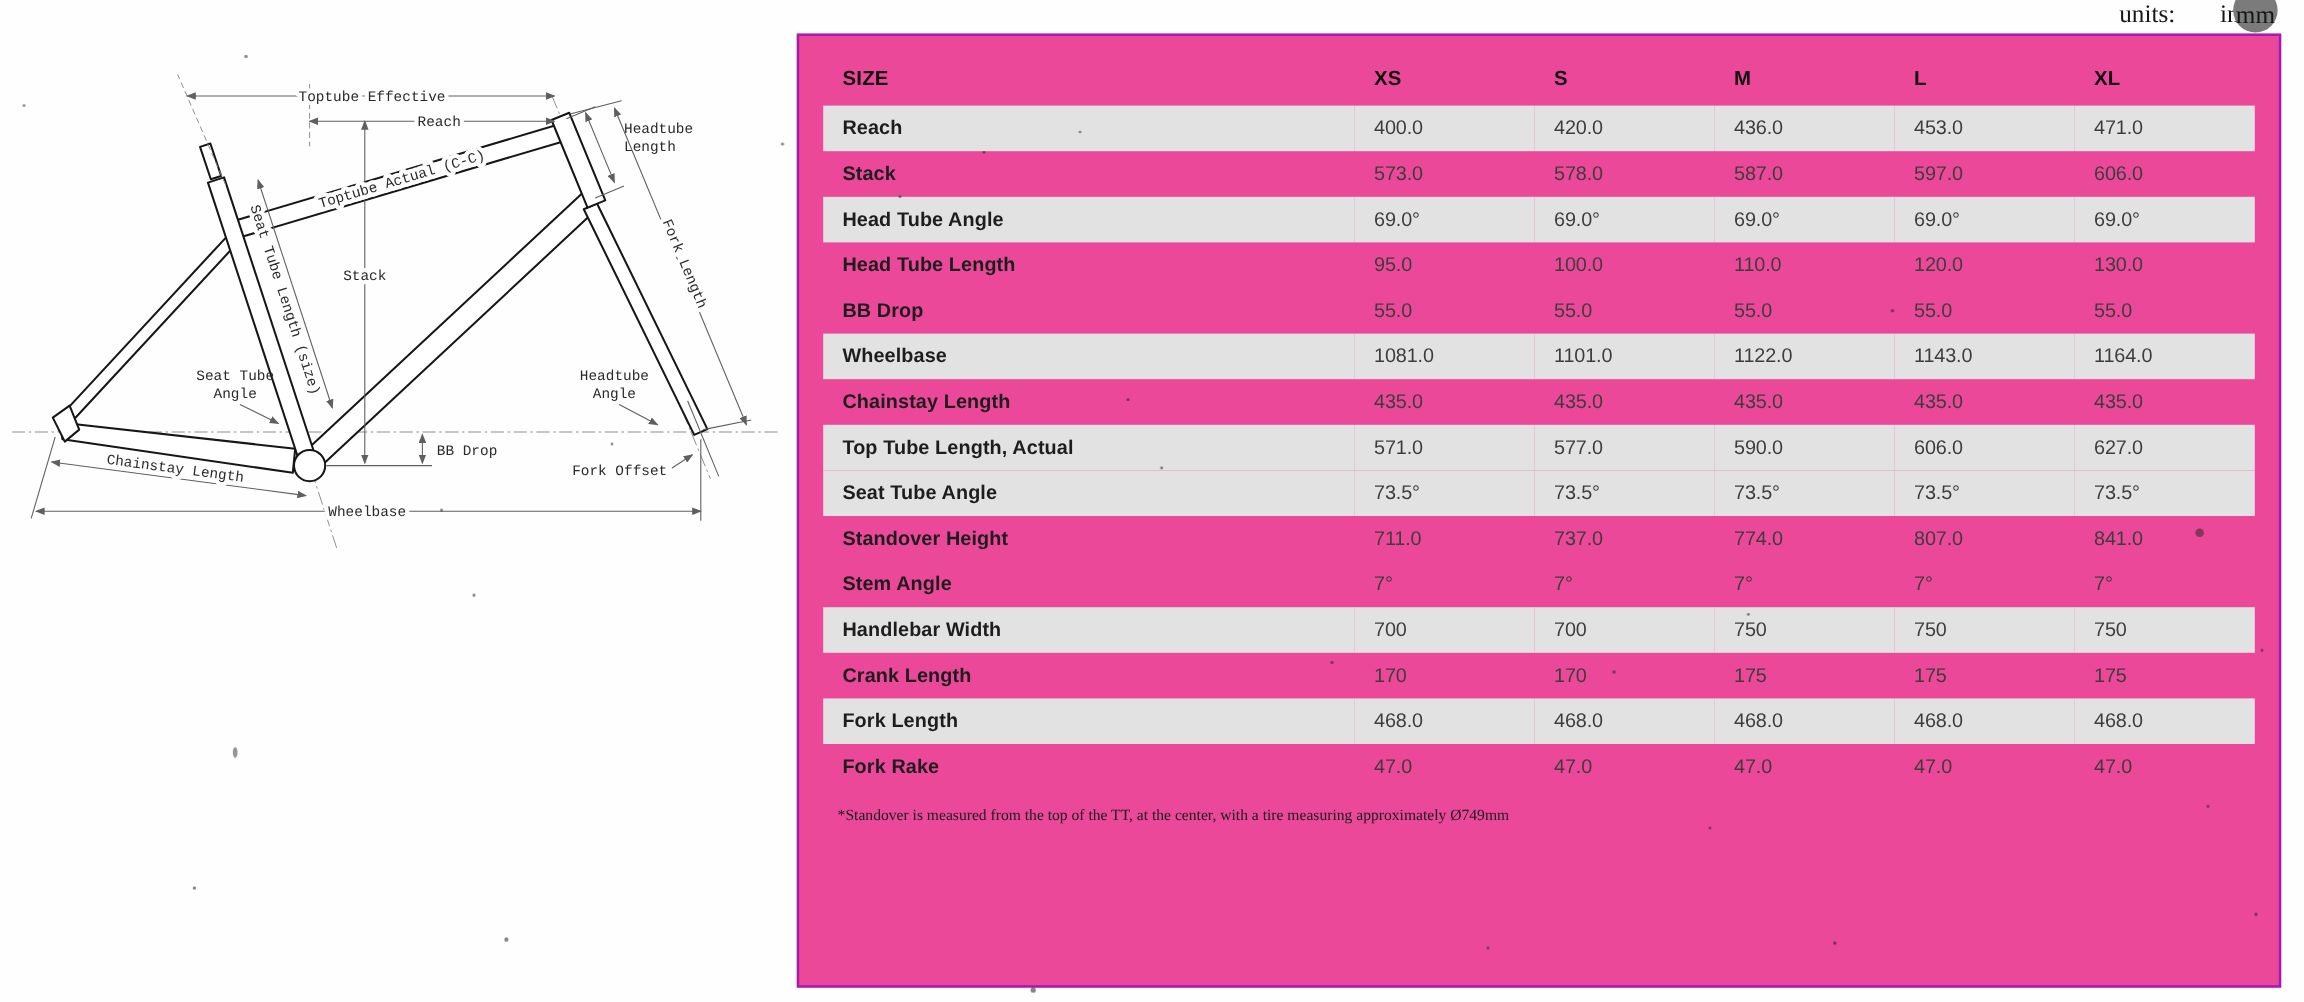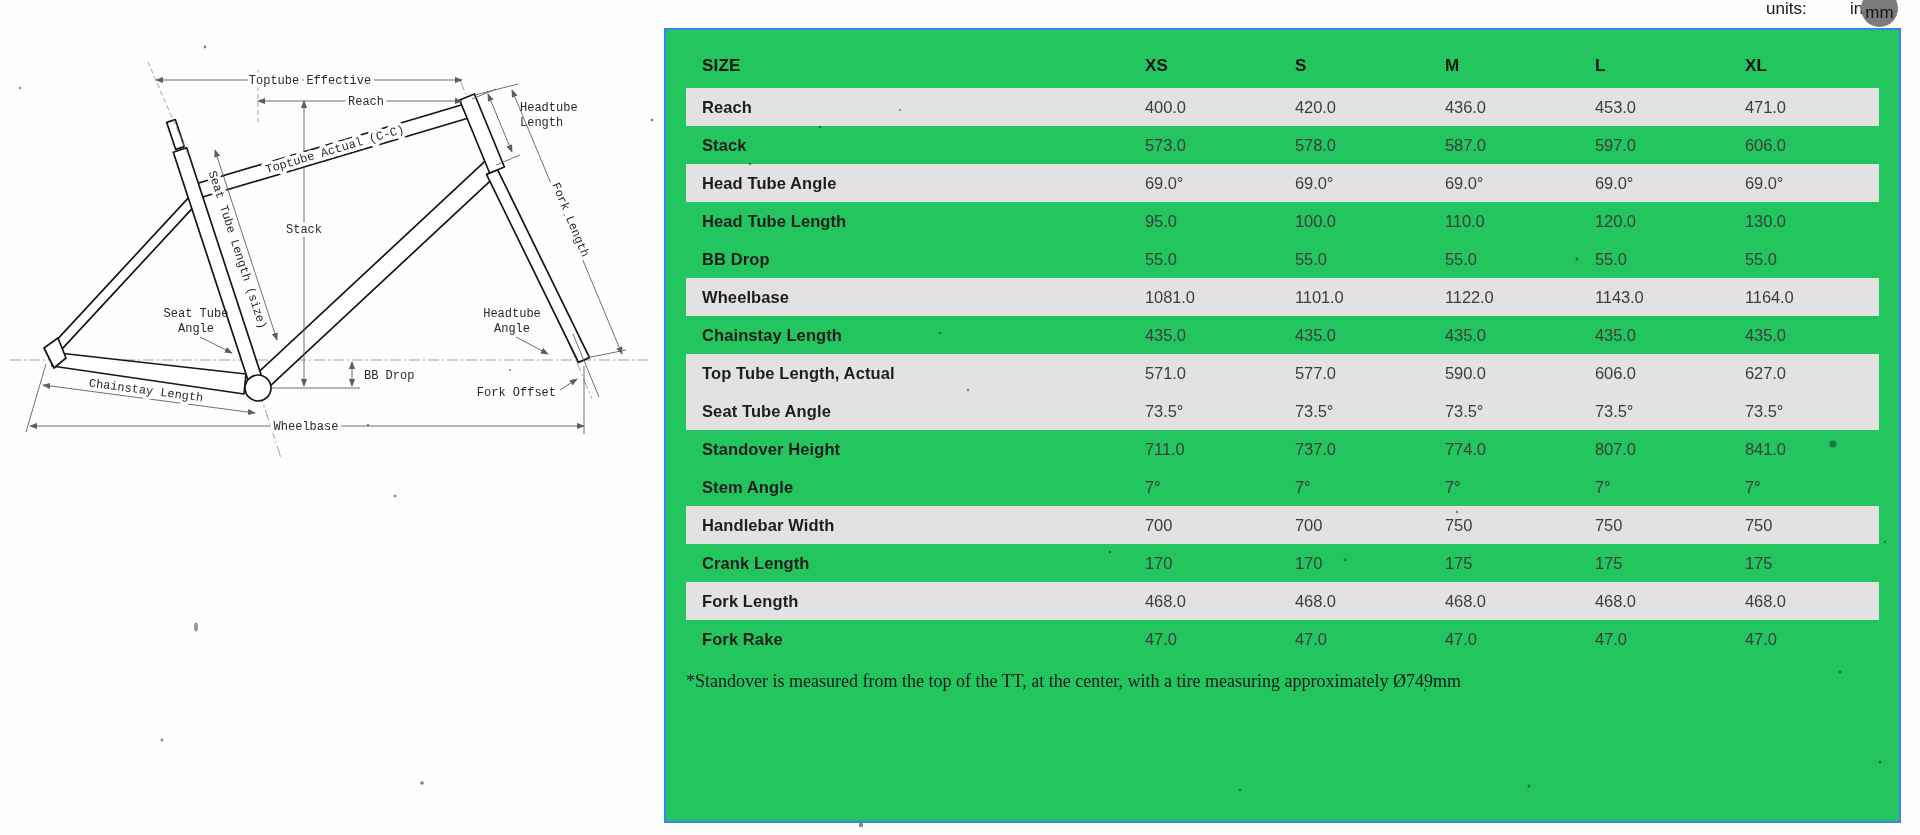--- a/index.html
+++ b/index.html
@@ -3,51 +3,51 @@
 <meta charset="utf-8">
 <style>
   html,body{margin:0;padding:0;}
   body{
     width:1920px;height:835px;position:relative;overflow:hidden;
     background:#fefefe;font-family:"Liberation Sans",sans-serif;
   }
   
   .units-bar{
     position:absolute;left:1766px;top:0;width:150px;height:30px;
-    font-family:Liberation Sans, sans-serif;font-size:17px;color:#161616;text-align:right;
+    font-family:Liberation Serif, serif;font-size:21px;color:#161616;text-align:right;
   }
   .units-bar .u-label{position:absolute;left:0;top:-1px;}
   .units-bar .u-in{position:absolute;left:84px;top:-1px;cursor:pointer;}
   .unit-badge{
     position:absolute;left:95px;top:-10px;width:37px;height:37px;border-radius:50%;
     background:#7b7b7b;display:flex;align-items:center;justify-content:center;
     box-sizing:border-box;padding-top:8px;cursor:pointer;
   }
   
   .geo-card{
     position:absolute;left:664px;top:28px;width:1237px;height:795px;
-    box-sizing:border-box;border:2px solid #3b82f6;background:#22c55e;
+    box-sizing:border-box;border:2px solid #a21caf;background:#ec4899;
     padding:14px 20px 0 20px;
   }
   table.geo{width:100%;border-collapse:collapse;table-layout:fixed;}
   table.geo col.c-label{width:443px;}
   table.geo col.c-val{width:150px;}
   table.geo th{
     text-align:left;font-size:17px;font-weight:bold;color:#111;
     height:44px;padding:0 0 0 16px;letter-spacing:.2px;
   }
   table.geo td{
     height:38px;padding:0 0 0 16px;font-size:16.5px;color:#3d3d3d;
     letter-spacing:-.1px;white-space:nowrap;
   }
   table.geo td.rlabel{font-weight:bold;color:#1d1d1d;letter-spacing:.1px;}
   table.geo tr.stripe{background:#e2e2e2;}
   .footnote{
-    margin:13px 0 0 0;font-family:"Liberation Serif","DejaVu Serif",serif;
-    font-size:18px;color:#1b1b1b;
+    margin:13px 0 0 12px;font-family:"Liberation Serif","DejaVu Serif",serif;
+    font-size:13px;color:#1b1b1b;
   }
   
   .diagram{position:absolute;left:0;top:22px;}
   .diagram text{
     font-family:"Liberation Mono","DejaVu Sans Mono",monospace;
     font-size:12px;fill:#2a2a2a;
   }
   .halo{paint-order:stroke;stroke:#fefefe;stroke-width:7px;stroke-linejoin:round;}
   .tube{fill:#fff;stroke:#161616;stroke-width:1.7;stroke-linejoin:round;}
   .cline{fill:none;stroke:#8a8a8a;stroke-width:.8;stroke-dasharray:11 3 2 3;}

